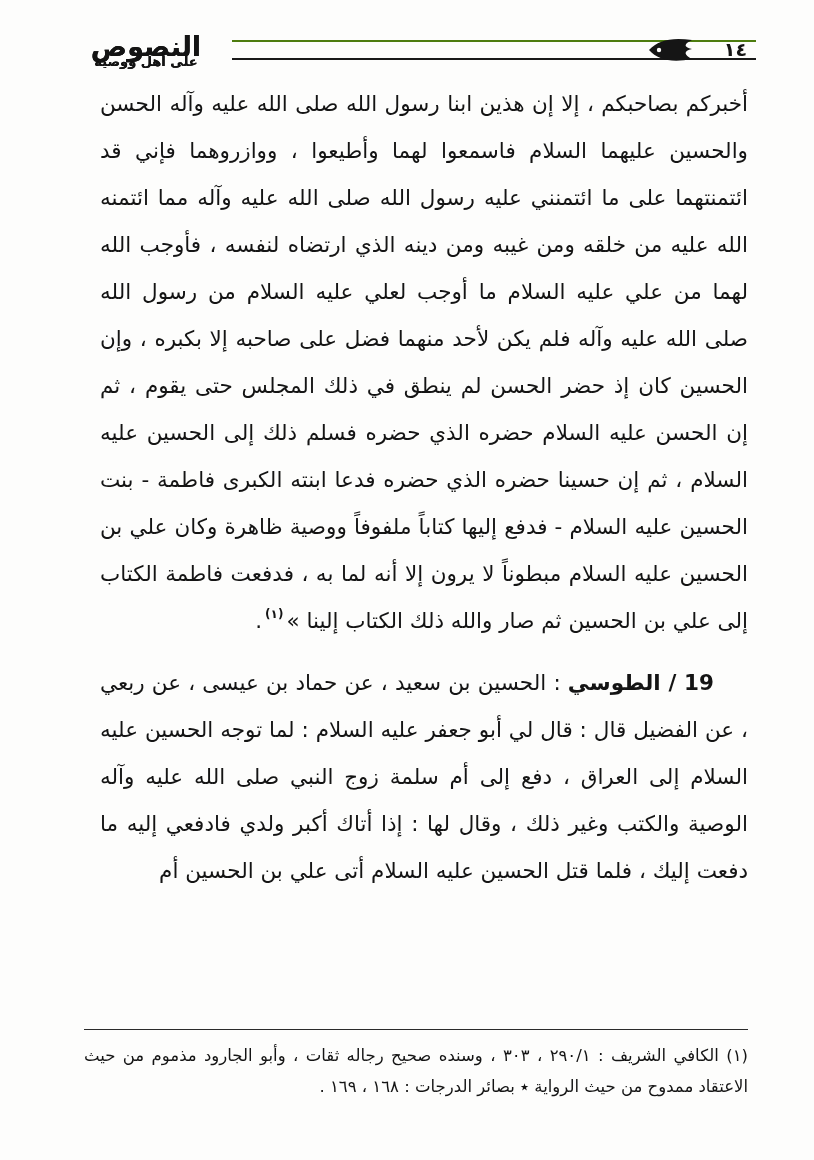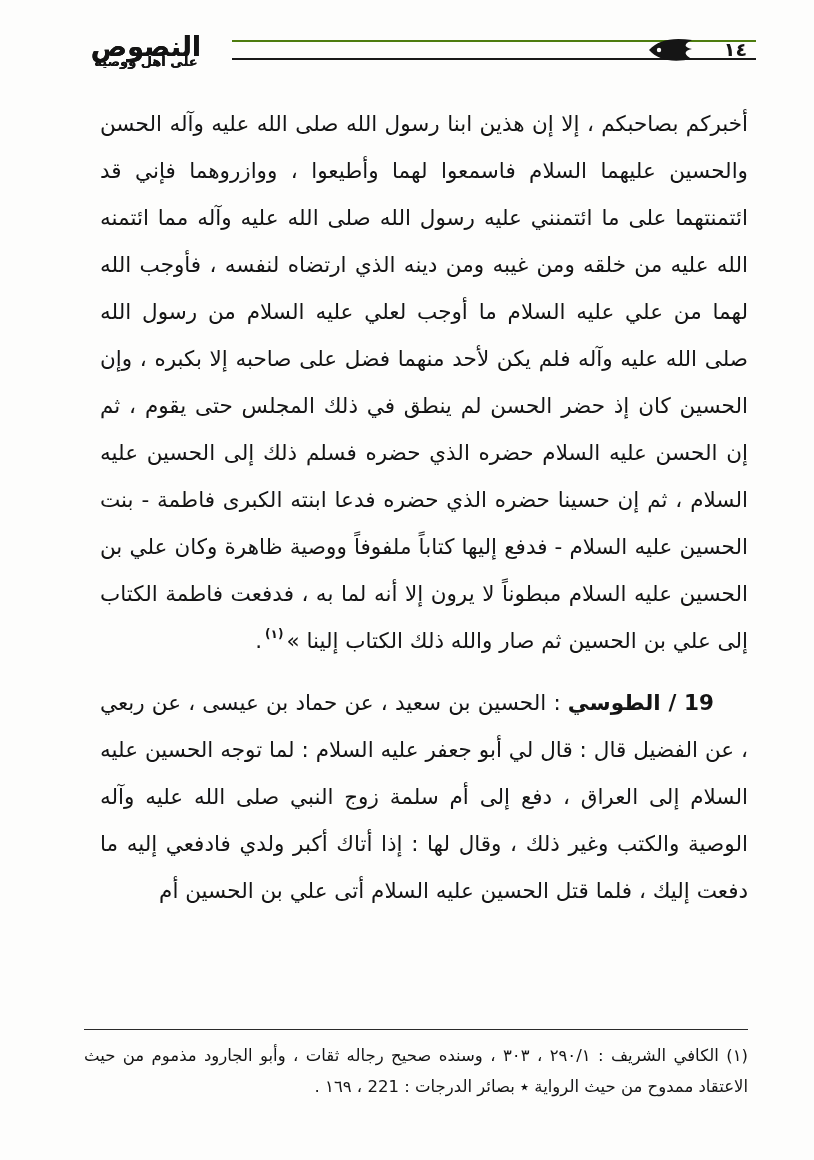--- a/index.html
+++ b/index.html
@@ -51,21 +51,21 @@
   .pagenum {
     position:absolute; right:6px; top:50%;
     transform:translateY(-52%);
     font-size:19px; font-weight:bold; line-height:1;
     direction:rtl;
     padding:0 3px;
   }
 
   
   .body-text {
-    position:absolute; top:100px; right:66px; left:84px;margin-left:16px;
+    position:absolute; top:80px; right:66px; left:84px;margin-left:16px;
   }
   .body-text p {
     font-size:21.5px;
     line-height:47px;
     text-align:justify;
     direction:rtl;
   }
   .para-2 { margin-top:15px; text-indent:34px; }
   .lead { font-weight:bold; }
   .fn-ref {
@@ -108,16 +108,16 @@
       <span class="pagenum">١٤</span>
     </div>
   </header>
 
   <main class="body-text">
     <p class="para-1"><span>أخبركم بصاحبكم ، إلا إن هذين ابنا رسول الله صلى الله عليه وآله الحسن والحسين عليهما السلام فاسمعوا لهما وأطيعوا ، ووازروهما فإني قد ائتمنتهما على ما ائتمنني عليه رسول الله صلى الله عليه وآله مما ائتمنه الله عليه من خلقه ومن غيبه ومن دينه الذي ارتضاه لنفسه ، فأوجب الله لهما من علي عليه السلام ما أوجب لعلي عليه السلام من رسول الله صلى الله عليه وآله فلم يكن لأحد منهما فضل على صاحبه إلا بكبره ، وإن الحسين كان إذ حضر الحسن لم ينطق في ذلك المجلس حتى يقوم ، ثم إن الحسن عليه السلام حضره الذي حضره فسلم ذلك إلى الحسين عليه السلام ، ثم إن حسينا حضره الذي حضره فدعا ابنته الكبرى فاطمة - بنت الحسين عليه السلام - فدفع إليها كتاباً ملفوفاً ووصية ظاهرة وكان علي بن الحسين عليه السلام مبطوناً لا يرون إلا أنه لما به ، فدفعت فاطمة الكتاب إلى علي بن الحسين ثم صار والله ذلك الكتاب إلينا »</span><sup class="fn-ref">(١)</sup><span>.</span></p>
     <p class="para-2"><b class="lead">19 / الطوسي</b><span> : الحسين بن سعيد ، عن حماد بن عيسى ، عن ربعي ، عن الفضيل قال : قال لي أبو جعفر عليه السلام : لما توجه الحسين عليه السلام إلى العراق ، دفع إلى أم سلمة زوج النبي صلى الله عليه وآله الوصية والكتب وغير ذلك ، وقال لها : إذا أتاك أكبر ولدي فادفعي إليه ما دفعت إليك ، فلما قتل الحسين عليه السلام أتى علي بن الحسين أم</span></p>
   </main>
 
   <footer class="footnotes">
-    <p class="fn">(١) الكافي الشريف : ٢٩٠/١ ، ٣٠٣ ، وسنده صحيح رجاله ثقات ، وأبو الجارود مذموم من حيث الاعتقاد ممدوح من حيث الرواية ٭ بصائر الدرجات : 221 ، ١٦٩ .</p>
+    <p class="fn">(١) الكافي الشريف : ٢٩٠/١ ، ٣٠٣ ، وسنده صحيح رجاله ثقات ، وأبو الجارود مذموم من حيث الاعتقاد ممدوح من حيث الرواية ٭ بصائر الدرجات : ١٦٨ ، ١٦٩ .</p>
   </footer>
 
 </div>
 
 </body></html>

